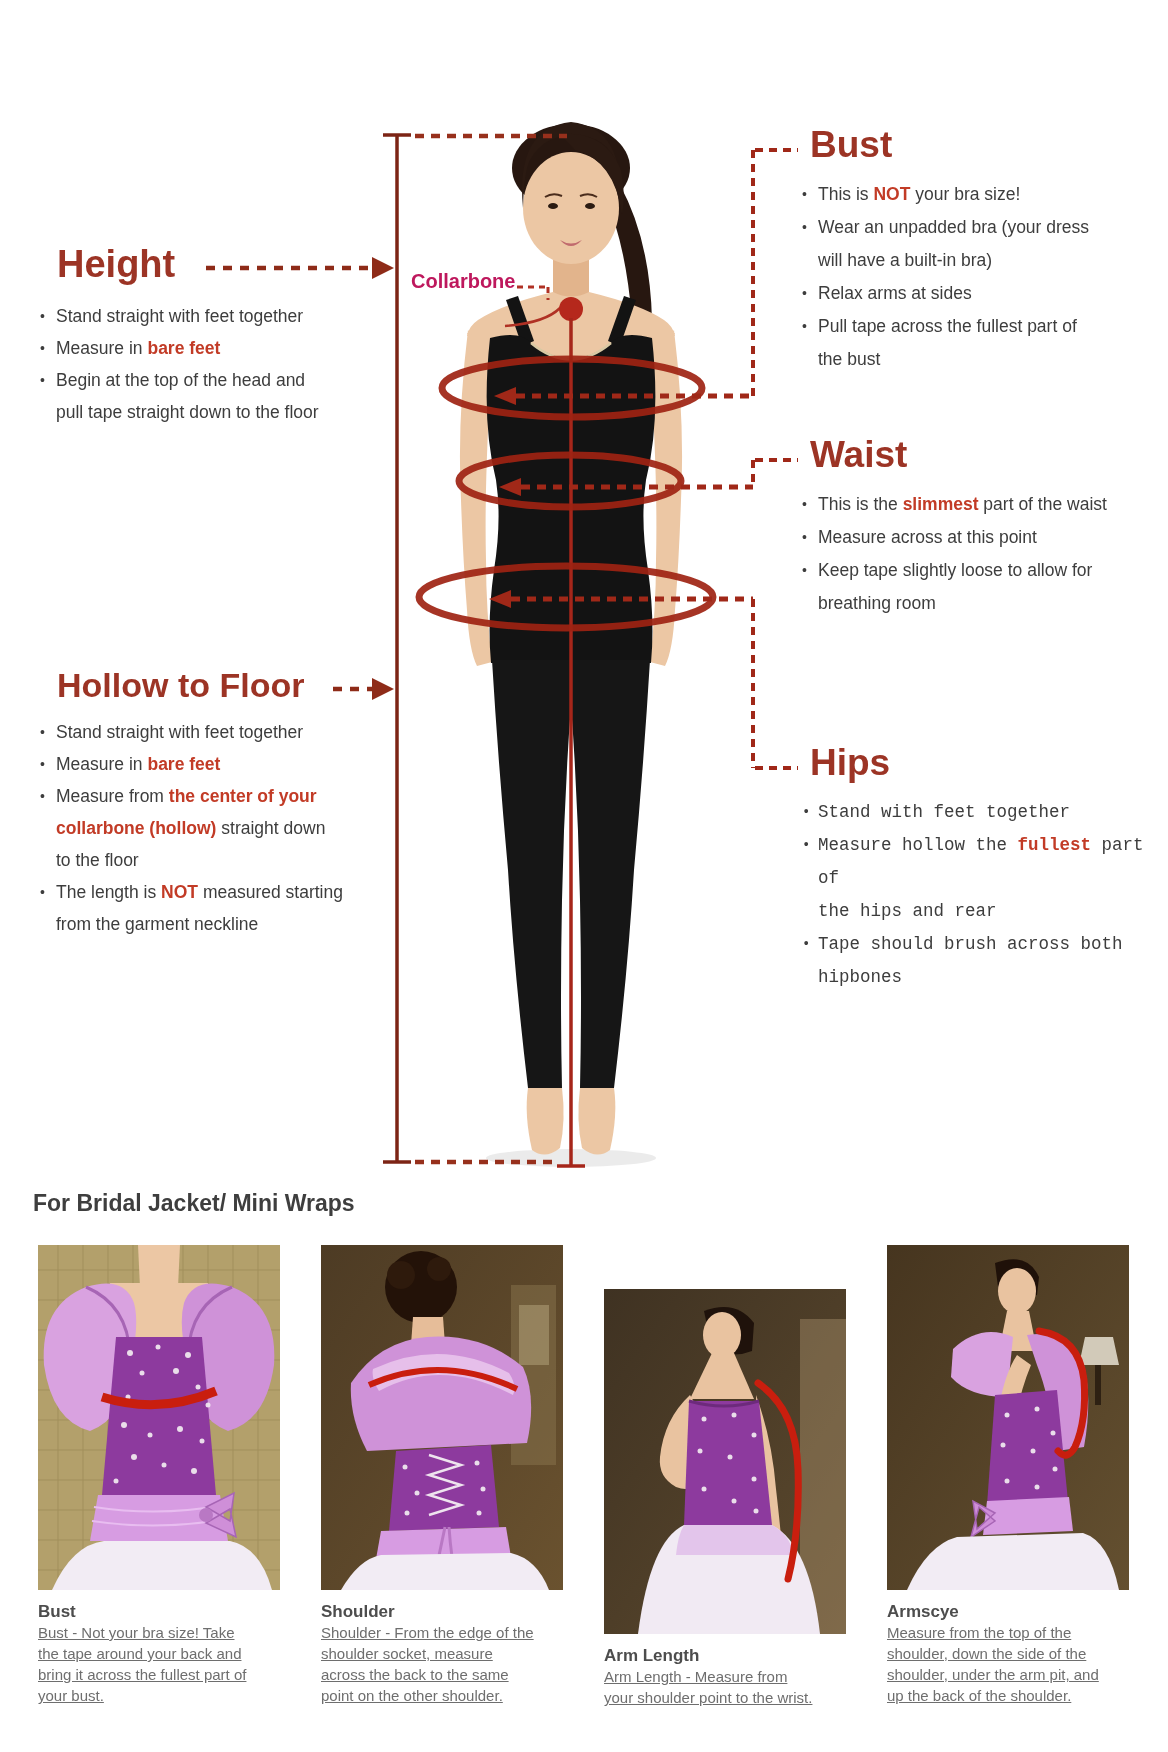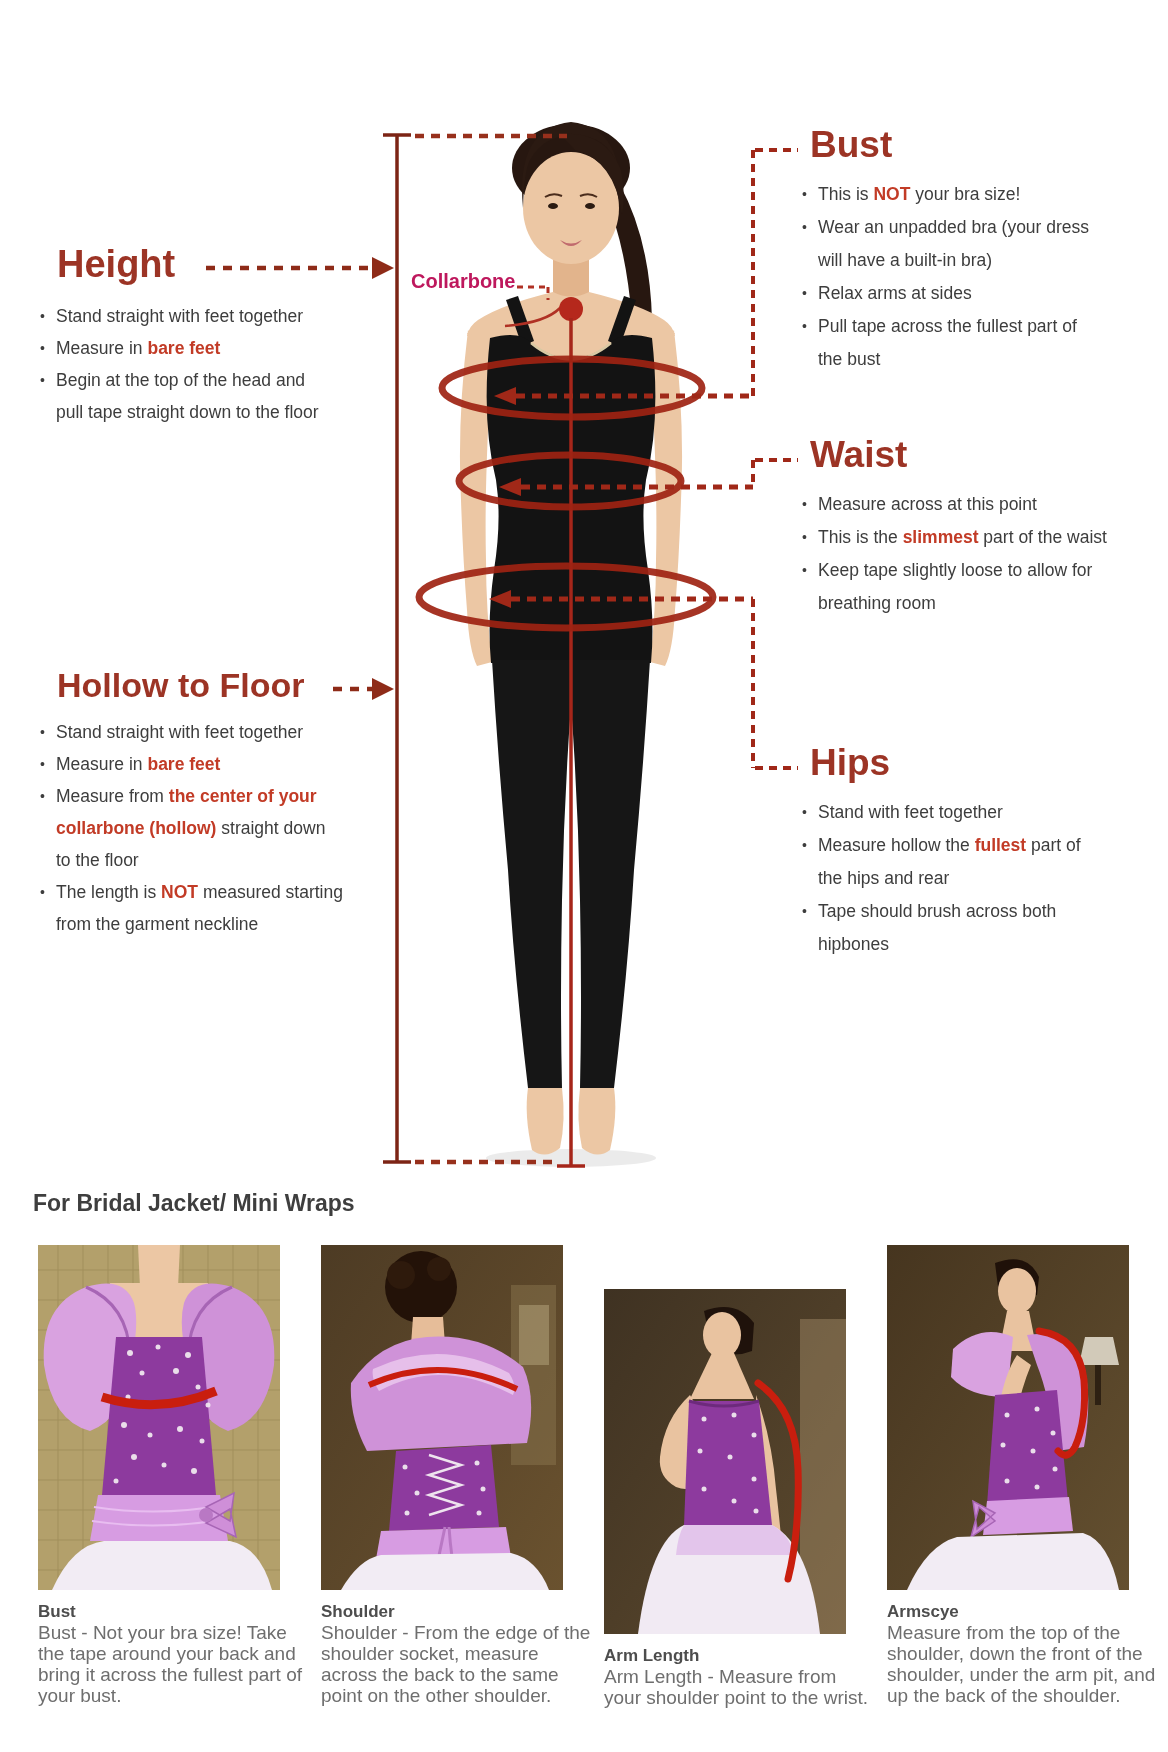--- a/index.html
+++ b/index.html
@@ -19,30 +19,30 @@
 
   ul.bullets{list-style:none;margin:0;padding:0;color:#3d3d3d;font-size:17.5px;}
   ul.bullets li{position:relative;padding-left:18px;line-height:32px;white-space:pre-wrap;}
   ul.bullets li::before{content:"•";position:absolute;left:2px;top:0;color:#3d3d3d;font-size:14px;}
   ul.bullets .hl{color:#c23b26;font-weight:bold;}
   #height-list{left:38px;top:300px;width:322px;}
   #hollow-list{left:38px;top:716px;width:330px;}
   #bust-list{left:800px;top:178px;width:352px;}
   #bust-list li,#waist-list li,#hips-list li{line-height:33px;}
   #waist-list{left:800px;top:488px;width:360px;}
-  #hips-list{left:800px;top:796px;width:352px;}
+  #hips-list{left:800px;top:796px;width:352px;font-family:Liberation Mono, monospace;}
 
   
   #bottom-heading{left:33px;top:1190px;font-size:23px;font-weight:bold;color:#3e3e3e;}
   .card{position:absolute;top:1245px;width:242px;}
   #card-0{left:38px;} #card-1{left:321px;} #card-2{left:604px;margin-top:44px;} #card-3{left:887px;}
   .photo{width:242px;height:345px;overflow:hidden;}
   .caption{margin-top:11px;width:270px;}
   .caption-title{font-size:17px;font-weight:bold;color:#4d4d4d;line-height:21px;}
-  .caption-text{font-size:19px;color:#6e6e6e;line-height:21px;white-space:pre;}
+  .caption-text{font-size:15px;color:#6e6e6e;line-height:21px;white-space:pre;text-decoration:underline;}
 </style>
 </head>
 <body>
 
 <div class="canvas">
 
   <svg class="abs" style="left:0;top:0" width="1168" height="1230" viewBox="0 0 1168 1230">
 
     <g>
       <ellipse cx="571" cy="1158" rx="85" ry="9" fill="rgba(0,0,0,0.08)"></ellipse>
@@ -146,22 +146,22 @@
       <li><span>This is </span><span class="hl">NOT</span><span> your bra size!</span></li>
       <li><span>Wear an unpadded bra (your dress
 will have a built-in bra)</span></li>
       <li><span>Relax arms at sides</span></li>
       <li><span>Pull tape across the fullest part of
 the bust</span></li>
     </ul>
 
   <div class="abs sec-title" id="waist-title">Waist</div>
   <ul class="abs bullets" id="waist-list">
+      <li><span>This is the </span><span class="hl">slimmest</span><span> part of the waist</span></li>
       <li><span>Measure across at this point</span></li>
-      <li><span>This is the </span><span class="hl">slimmest</span><span> part of the waist</span></li>
       <li><span>Keep tape slightly loose to allow for
 breathing room</span></li>
     </ul>
 
   <div class="abs sec-title" id="hips-title">Hips</div>
   <ul class="abs bullets" id="hips-list">
       <li><span>Stand with feet together</span></li>
       <li><span>Measure hollow the </span><span class="hl">fullest</span><span> part of
 the hips and rear</span></li>
       <li><span>Tape should brush across both
@@ -336,19 +336,19 @@
         </g>
         <path d="M100 256 L182 252 L186 286 L96 290 Z" fill="#d79ce2"></path>
         <path d="M108 268 L86 256 L90 284 Z M108 276 L84 292 L92 262 Z" fill="#cf8fd8" stroke="#a765b5" stroke-width="1.5"></path>
         <path d="M20 345 Q40 300 70 292 L196 288 Q222 296 232 345 Z" fill="#f2ecf4"></path>
         <path d="M152 86 Q192 92 197 135 Q200 175 188 202 Q180 216 171 206" stroke="#c91e0e" stroke-width="7" fill="none" stroke-linecap="round"></path>
       </svg>
     </div>
     <div class="caption">
       <div class="caption-title">Armscye</div>
       <div class="caption-text">Measure from the top of the
-shoulder, down the front of the
+shoulder, down the side of the
 shoulder, under the arm pit, and
 up the back of the shoulder.</div>
     </div>
   </div>
 
 </div>
 
 </body></html>

